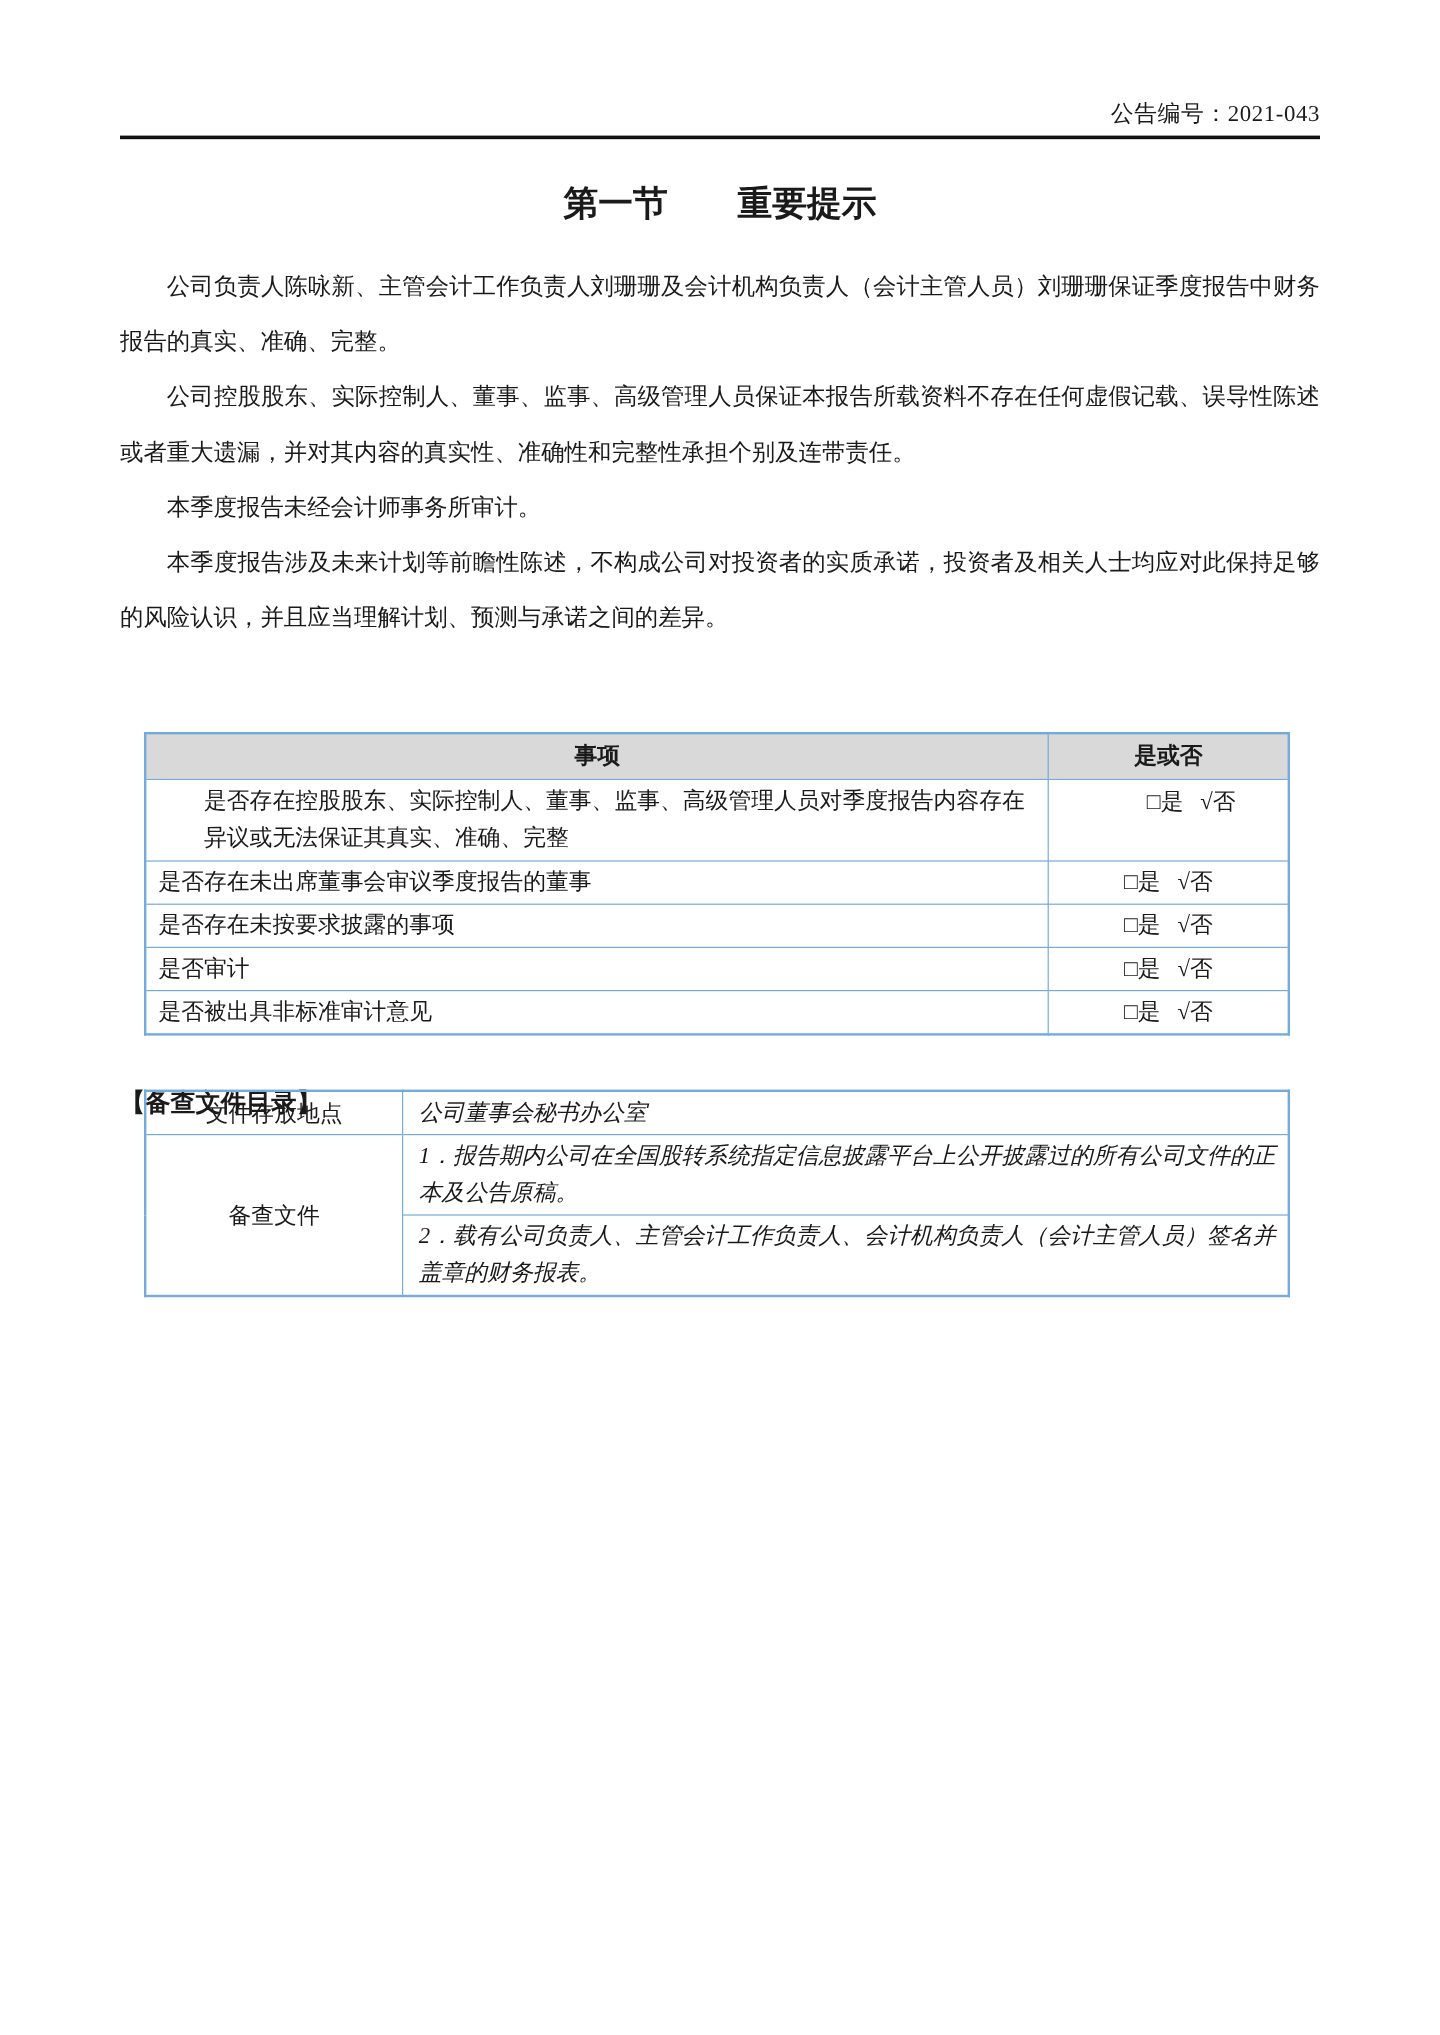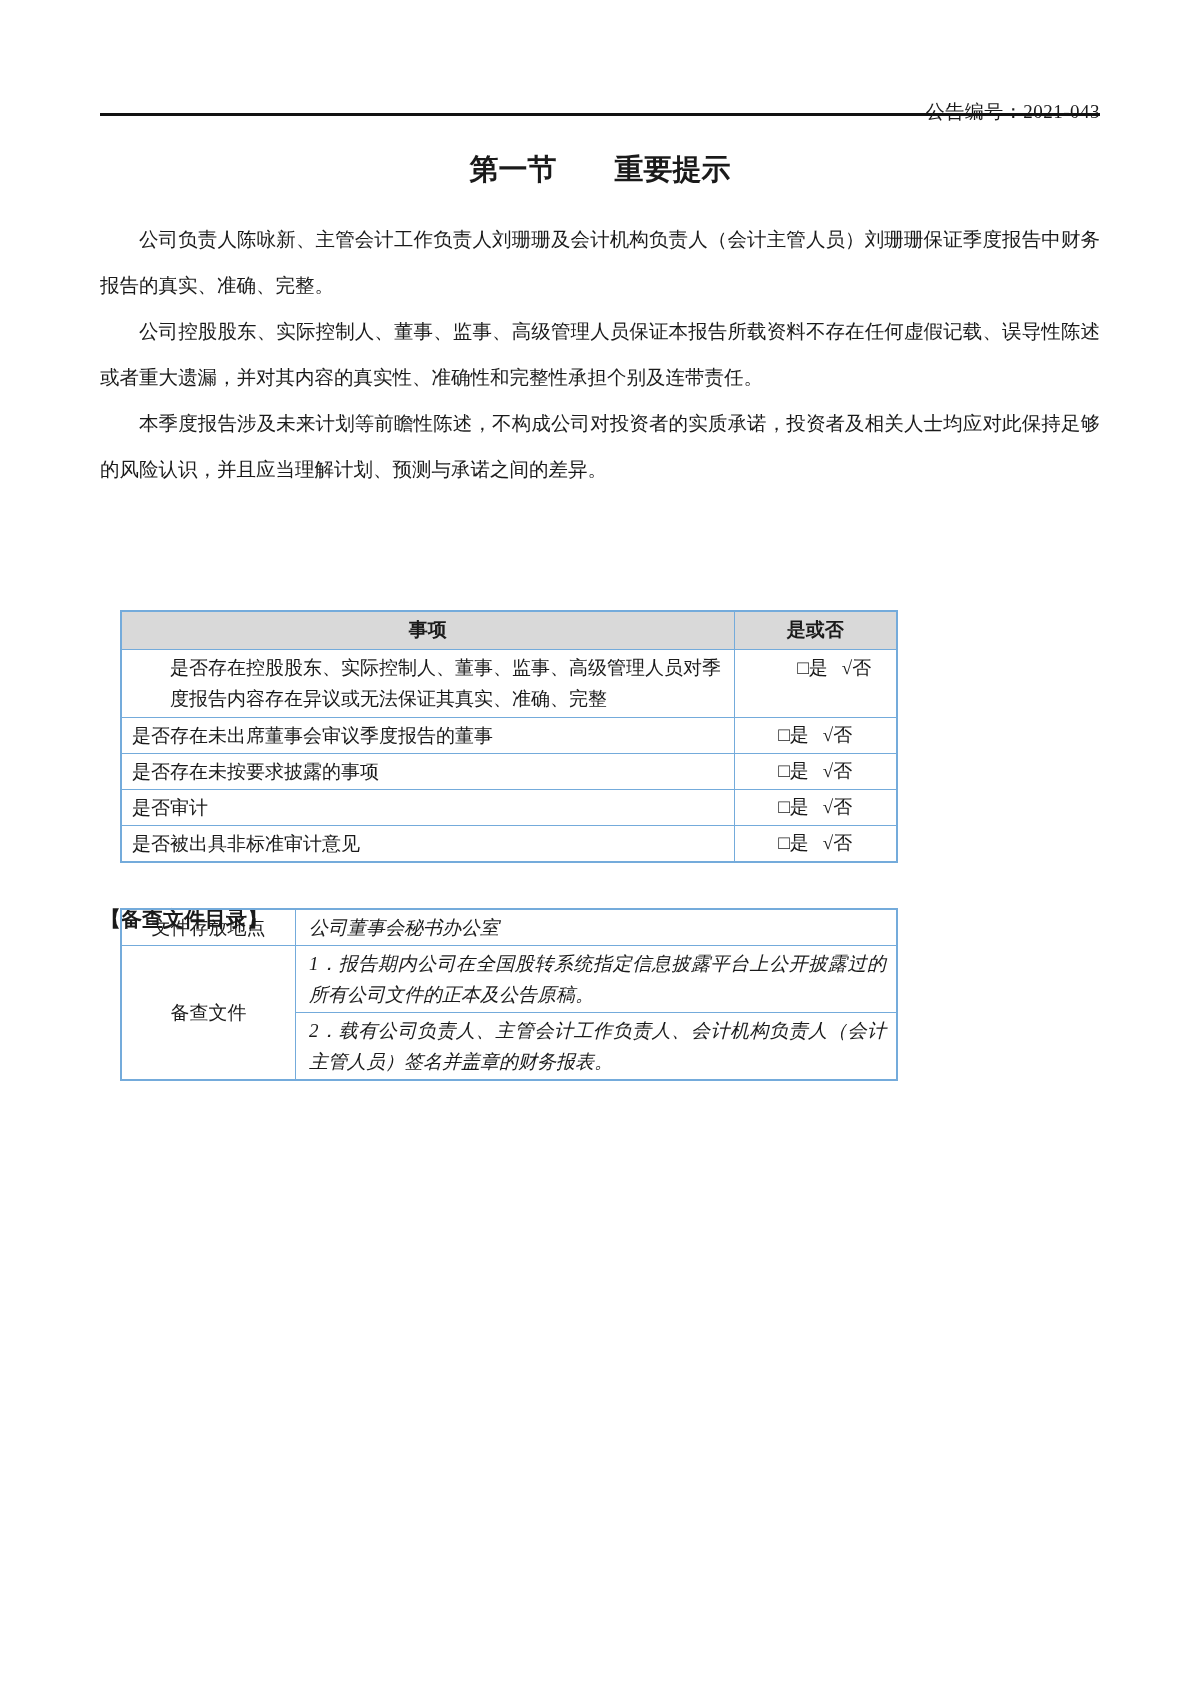--- a/index.html
+++ b/index.html
@@ -13,21 +13,21 @@
     position:relative;
     width:1200px;height:1696px;
     background:#ffffff;
     font-family:"Liberation Serif","DejaVu Serif",serif;
     color:var(--ink);
     overflow:hidden;
   }
   
   .doc-number{
     position:absolute;top:82px;right:100px;
-    font-size:19px;letter-spacing:.5px;margin-top:17px;
+    font-size:19px;letter-spacing:.5px;
   }
   .header-rule{
     position:absolute;top:113px;left:100px;width:1000px;height:3px;
     background:#111;
   }
   
   .title{
     position:absolute;top:150px;left:0;width:100%;
     display:flex;justify-content:center;column-gap:58px;
     font-size:29px;font-weight:bold;
@@ -37,21 +37,21 @@
   .paragraphs{
     position:absolute;top:217px;left:100px;width:1000px;
     font-size:19.5px;line-height:46px;
     text-align:justify;
   }
   .paragraphs p{margin:0;text-indent:2em;}
   
   table{
     border-collapse:collapse;
     font-size:19px;
-    width:778px;
+    width:955px;
     table-layout:fixed;
   }
   td,th{
     border:1px solid var(--accent);
     padding:2px 10px;
     font-weight:normal;
   }
   .t-outer{border:2px solid var(--accent);}
   
   .table1{position:absolute;top:610px;left:120px;}
@@ -92,20 +92,21 @@
   <div class="header-rule"></div>
 
   <div class="title">
     <span>第一节</span>
     <span>重要提示</span>
   </div>
 
   <div class="paragraphs">
     <p>公司负责人陈咏新、主管会计工作负责人刘珊珊及会计机构负责人（会计主管人员）刘珊珊保证季度报告中财务报告的真实、准确、完整。</p>
     <p>公司控股股东、实际控制人、董事、监事、高级管理人员保证本报告所载资料不存在任何虚假记载、误导性陈述或者重大遗漏，并对其内容的真实性、准确性和完整性承担个别及连带责任。</p>
+    <p>本季度报告未经会计师事务所审计。</p>
     <p>本季度报告涉及未来计划等前瞻性陈述，不构成公司对投资者的实质承诺，投资者及相关人士均应对此保持足够的风险认识，并且应当理解计划、预测与承诺之间的差异。</p>
   </div>
 
   <table class="table1 t-outer">
     <colgroup>
         <col class="col-item">
         <col class="col-answer">
       </colgroup>
     <tbody>
         <tr>

